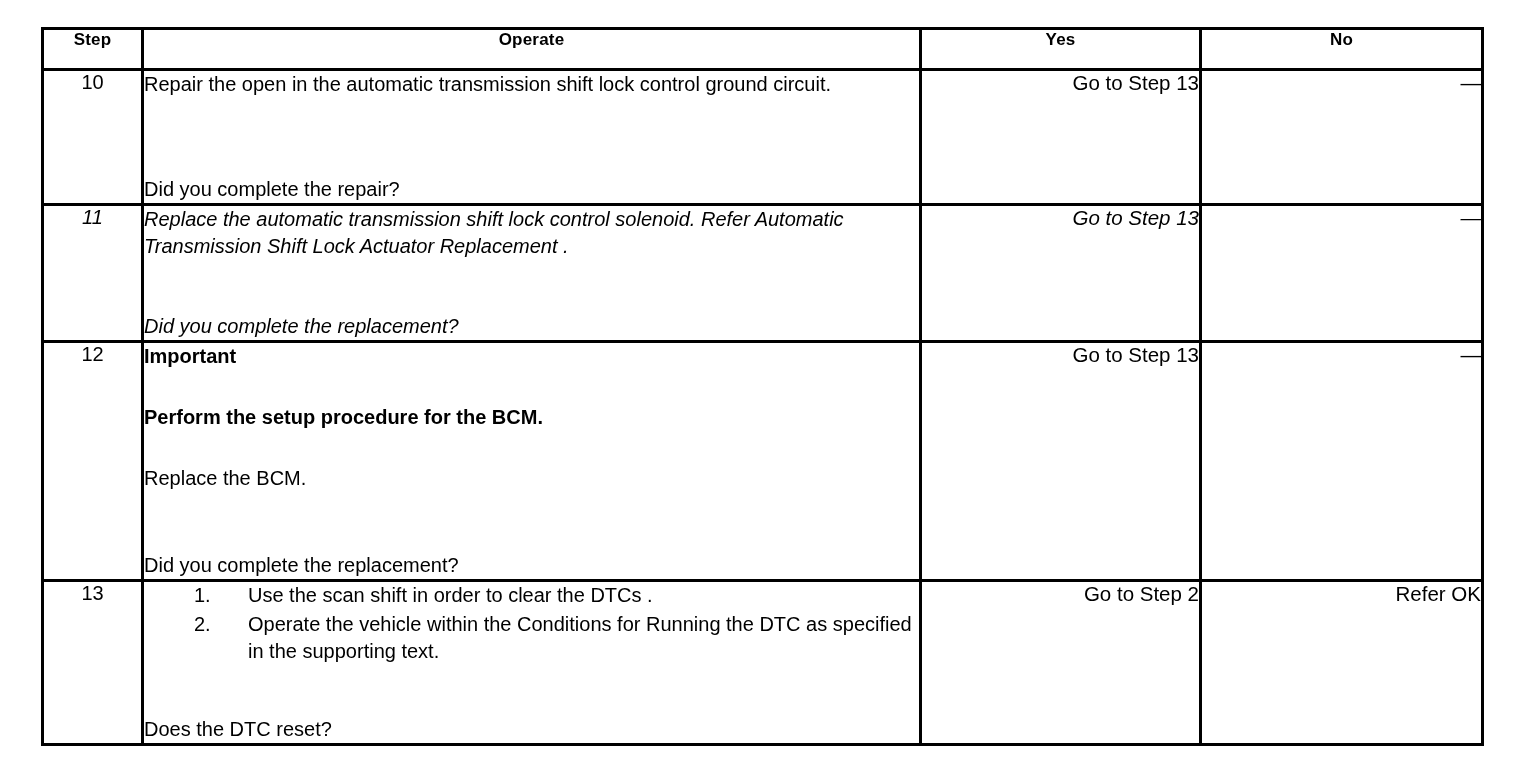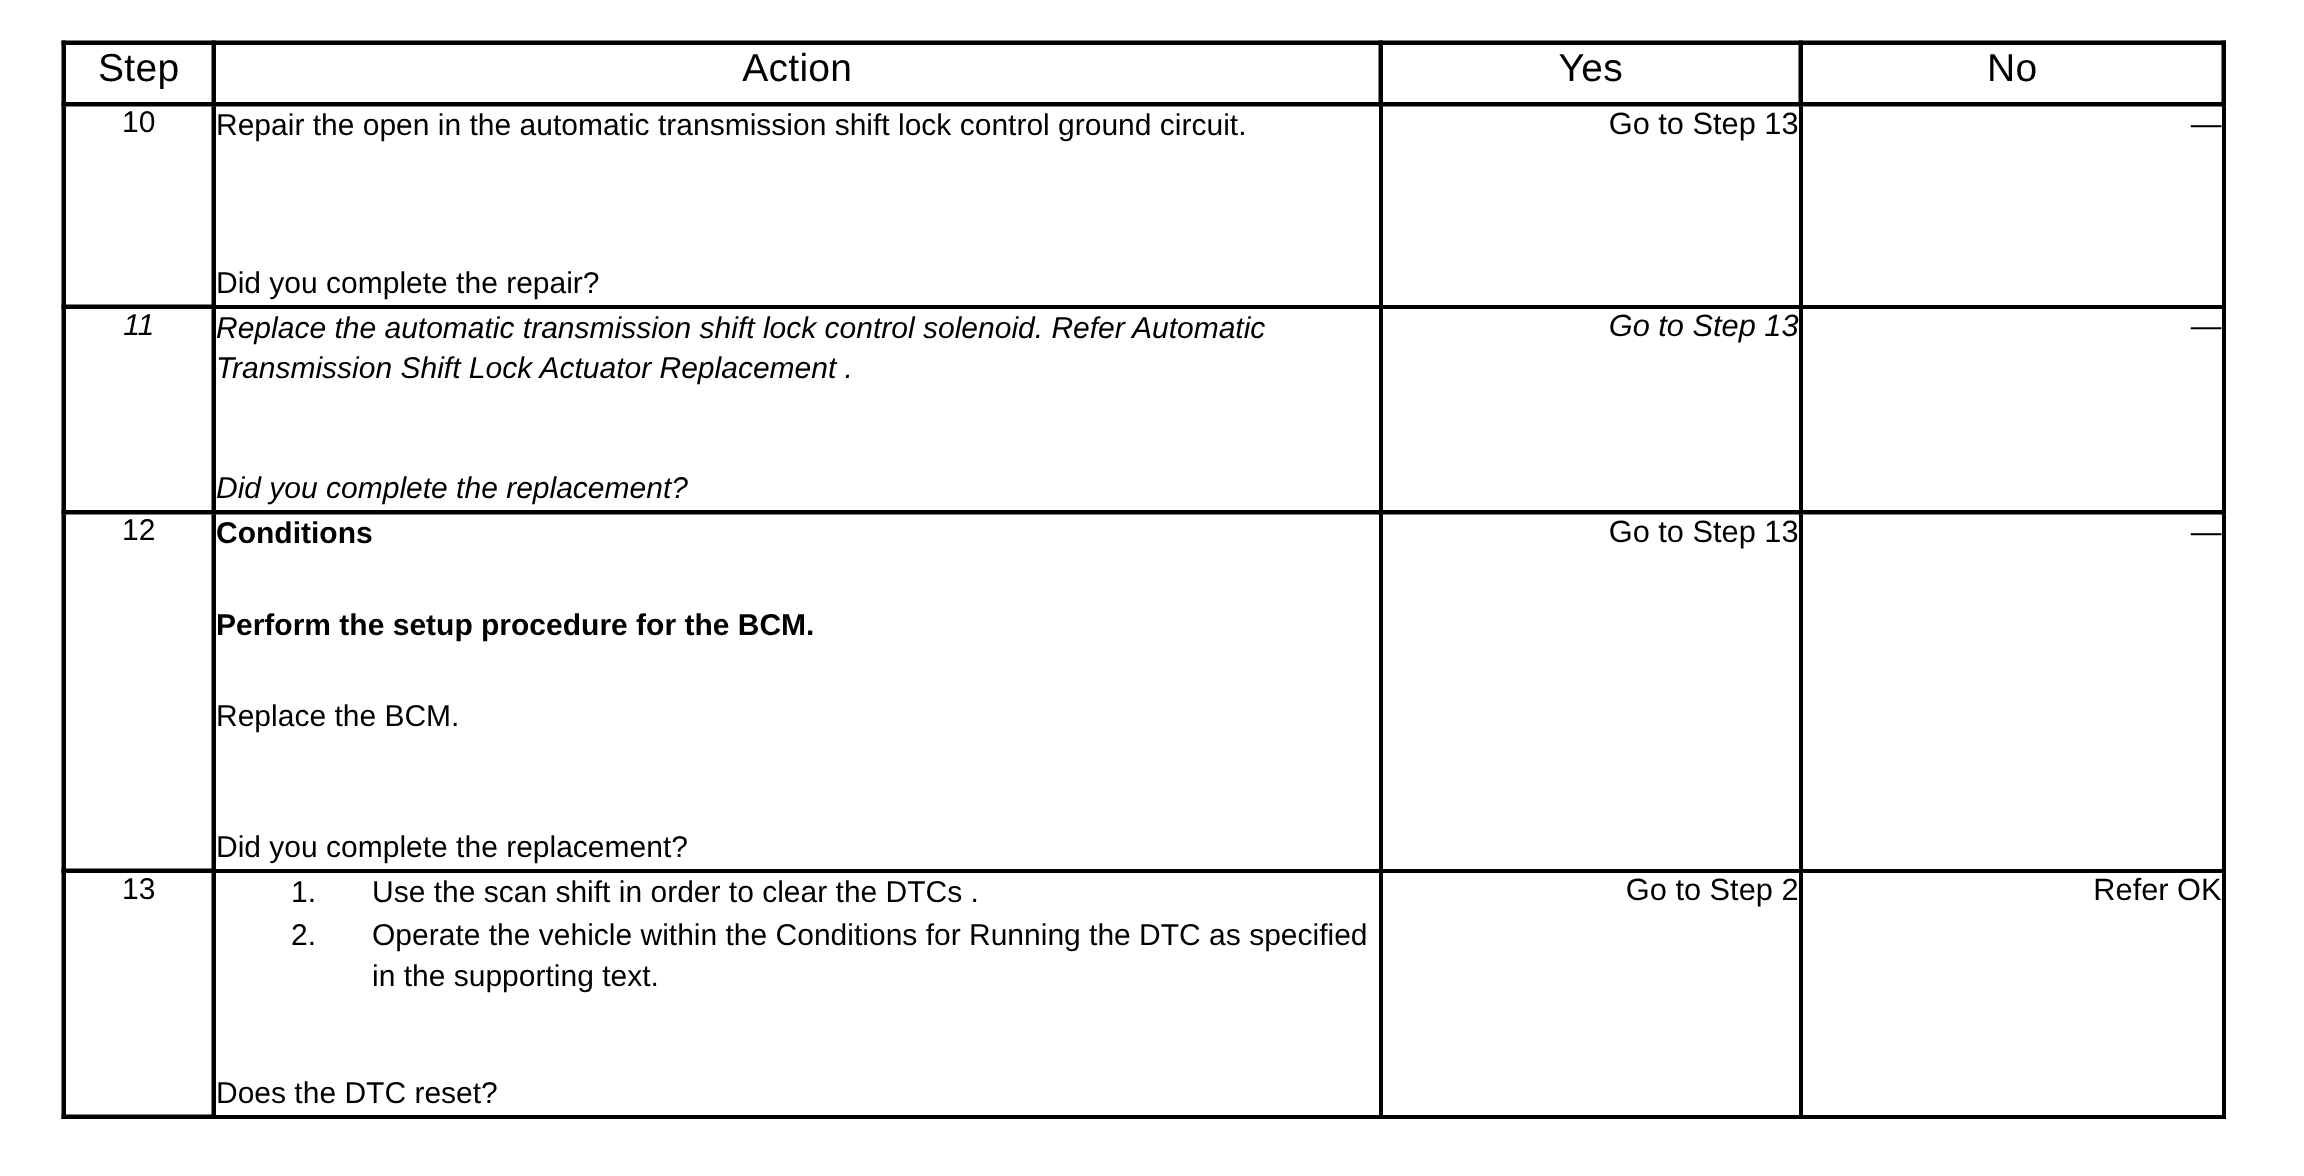--- a/index.html
+++ b/index.html
@@ -43,22 +43,22 @@
   
   col.c-step   { width: 100px; }
   col.c-action { width: 778px; }
   col.c-yes    { width: 280px; }
   col.c-no     { width: 282px; }
 
   
   thead th {
     height: 38px;
     vertical-align: middle;
-    font-size: 26px;
-    font-weight: normal;
+    font-size: 17px;
+    font-weight: bold;
     letter-spacing: 0.2px;
   }
 
   
   td.step-cell {
     text-align: center;
     vertical-align: middle;
     font-size: 20px;
     font-weight: normal;
   }
@@ -143,21 +143,21 @@
     <colgroup>
       <col class="c-step">
       <col class="c-action">
       <col class="c-yes">
       <col class="c-no">
     </colgroup>
 
     <thead>
       <tr>
         <th>Step</th>
-        <th>Action</th>
+        <th>Operate</th>
         <th>Yes</th>
         <th>No</th>
       </tr>
     </thead>
 
     <tbody>
 
       <tr class="row-10">
         <td class="step-cell">10</td>
         <td class="action-cell">
@@ -187,21 +187,21 @@
         </td>
         <td class="answer-cell">
           <span class="answer-text dash-mark">—</span>
         </td>
       </tr>
 
       <tr class="row-12">
         <td class="step-cell">12</td>
         <td class="action-cell">
           <div class="action-block">
-            <p class="para bold">Conditions</p>
+            <p class="para bold">Important</p>
             <div class="spacer-lg"></div>
             <p class="para bold">Perform the setup procedure for the BCM.</p>
             <div class="spacer-lg"></div>
             <p class="para">Replace the BCM.</p>
             <div class="question-line">Did you complete the replacement?</div>
           </div>
         </td>
         <td class="answer-cell">
           <span class="answer-text">Go to Step 13</span>
         </td>

